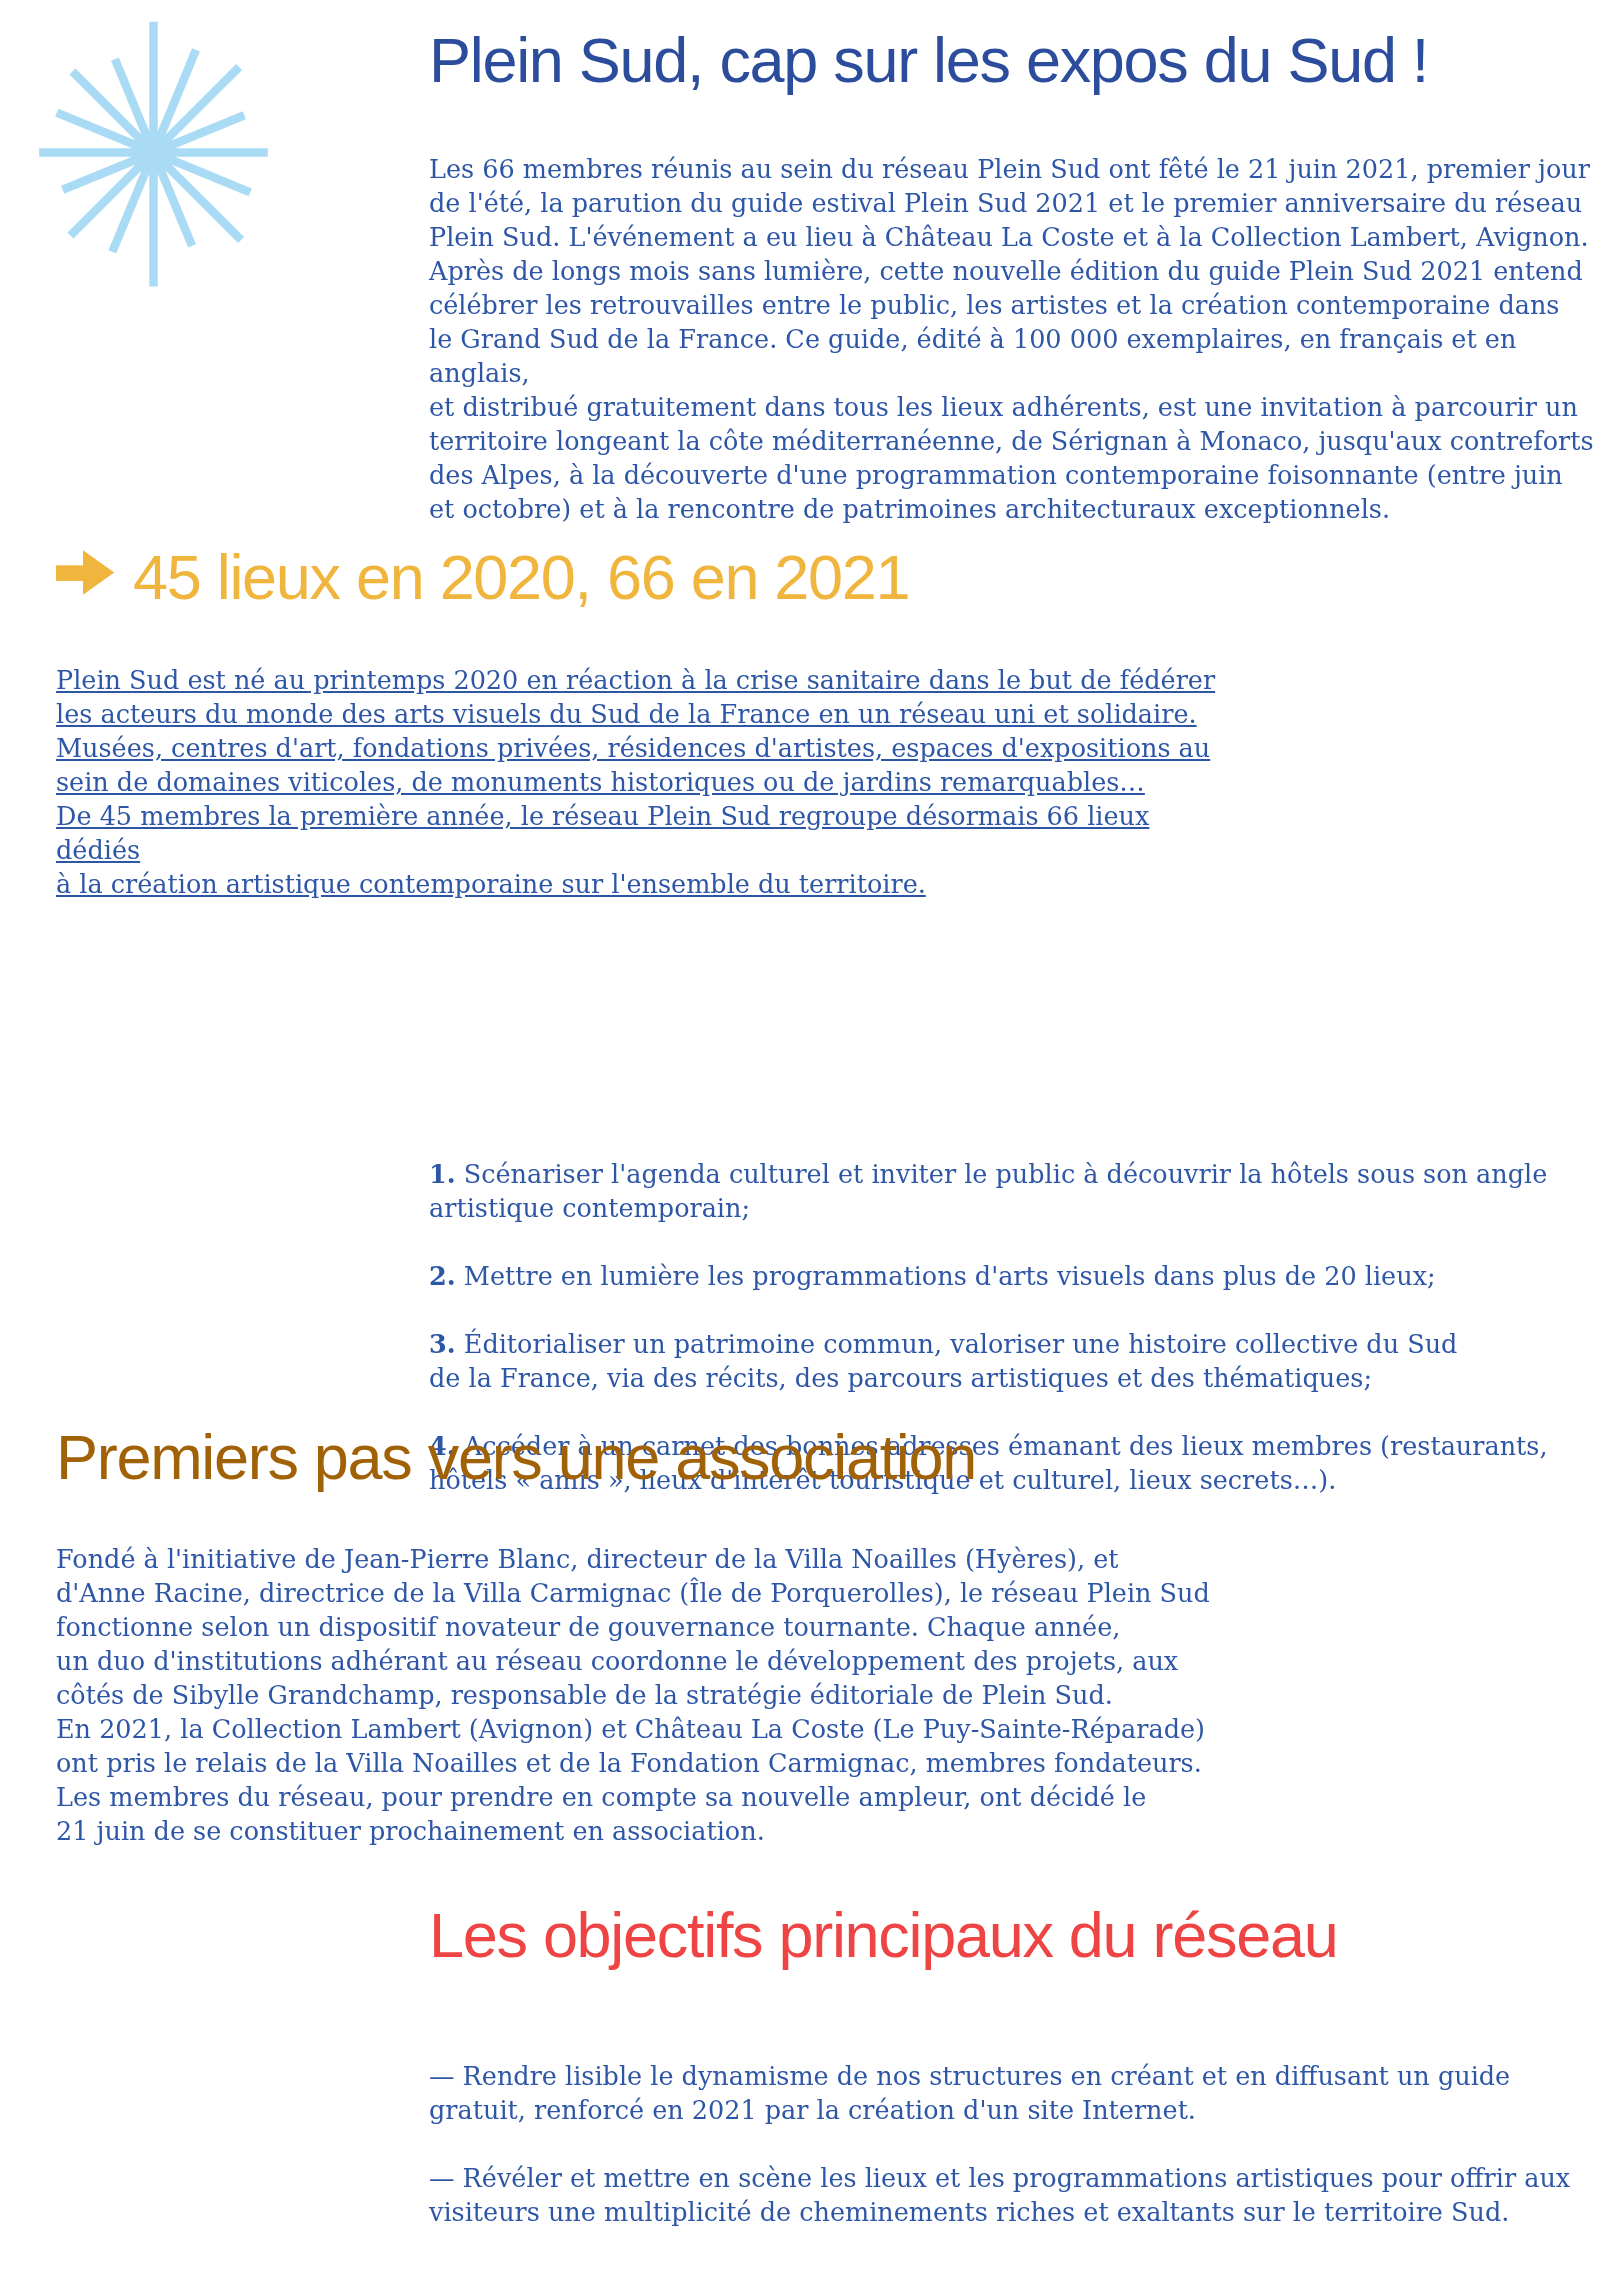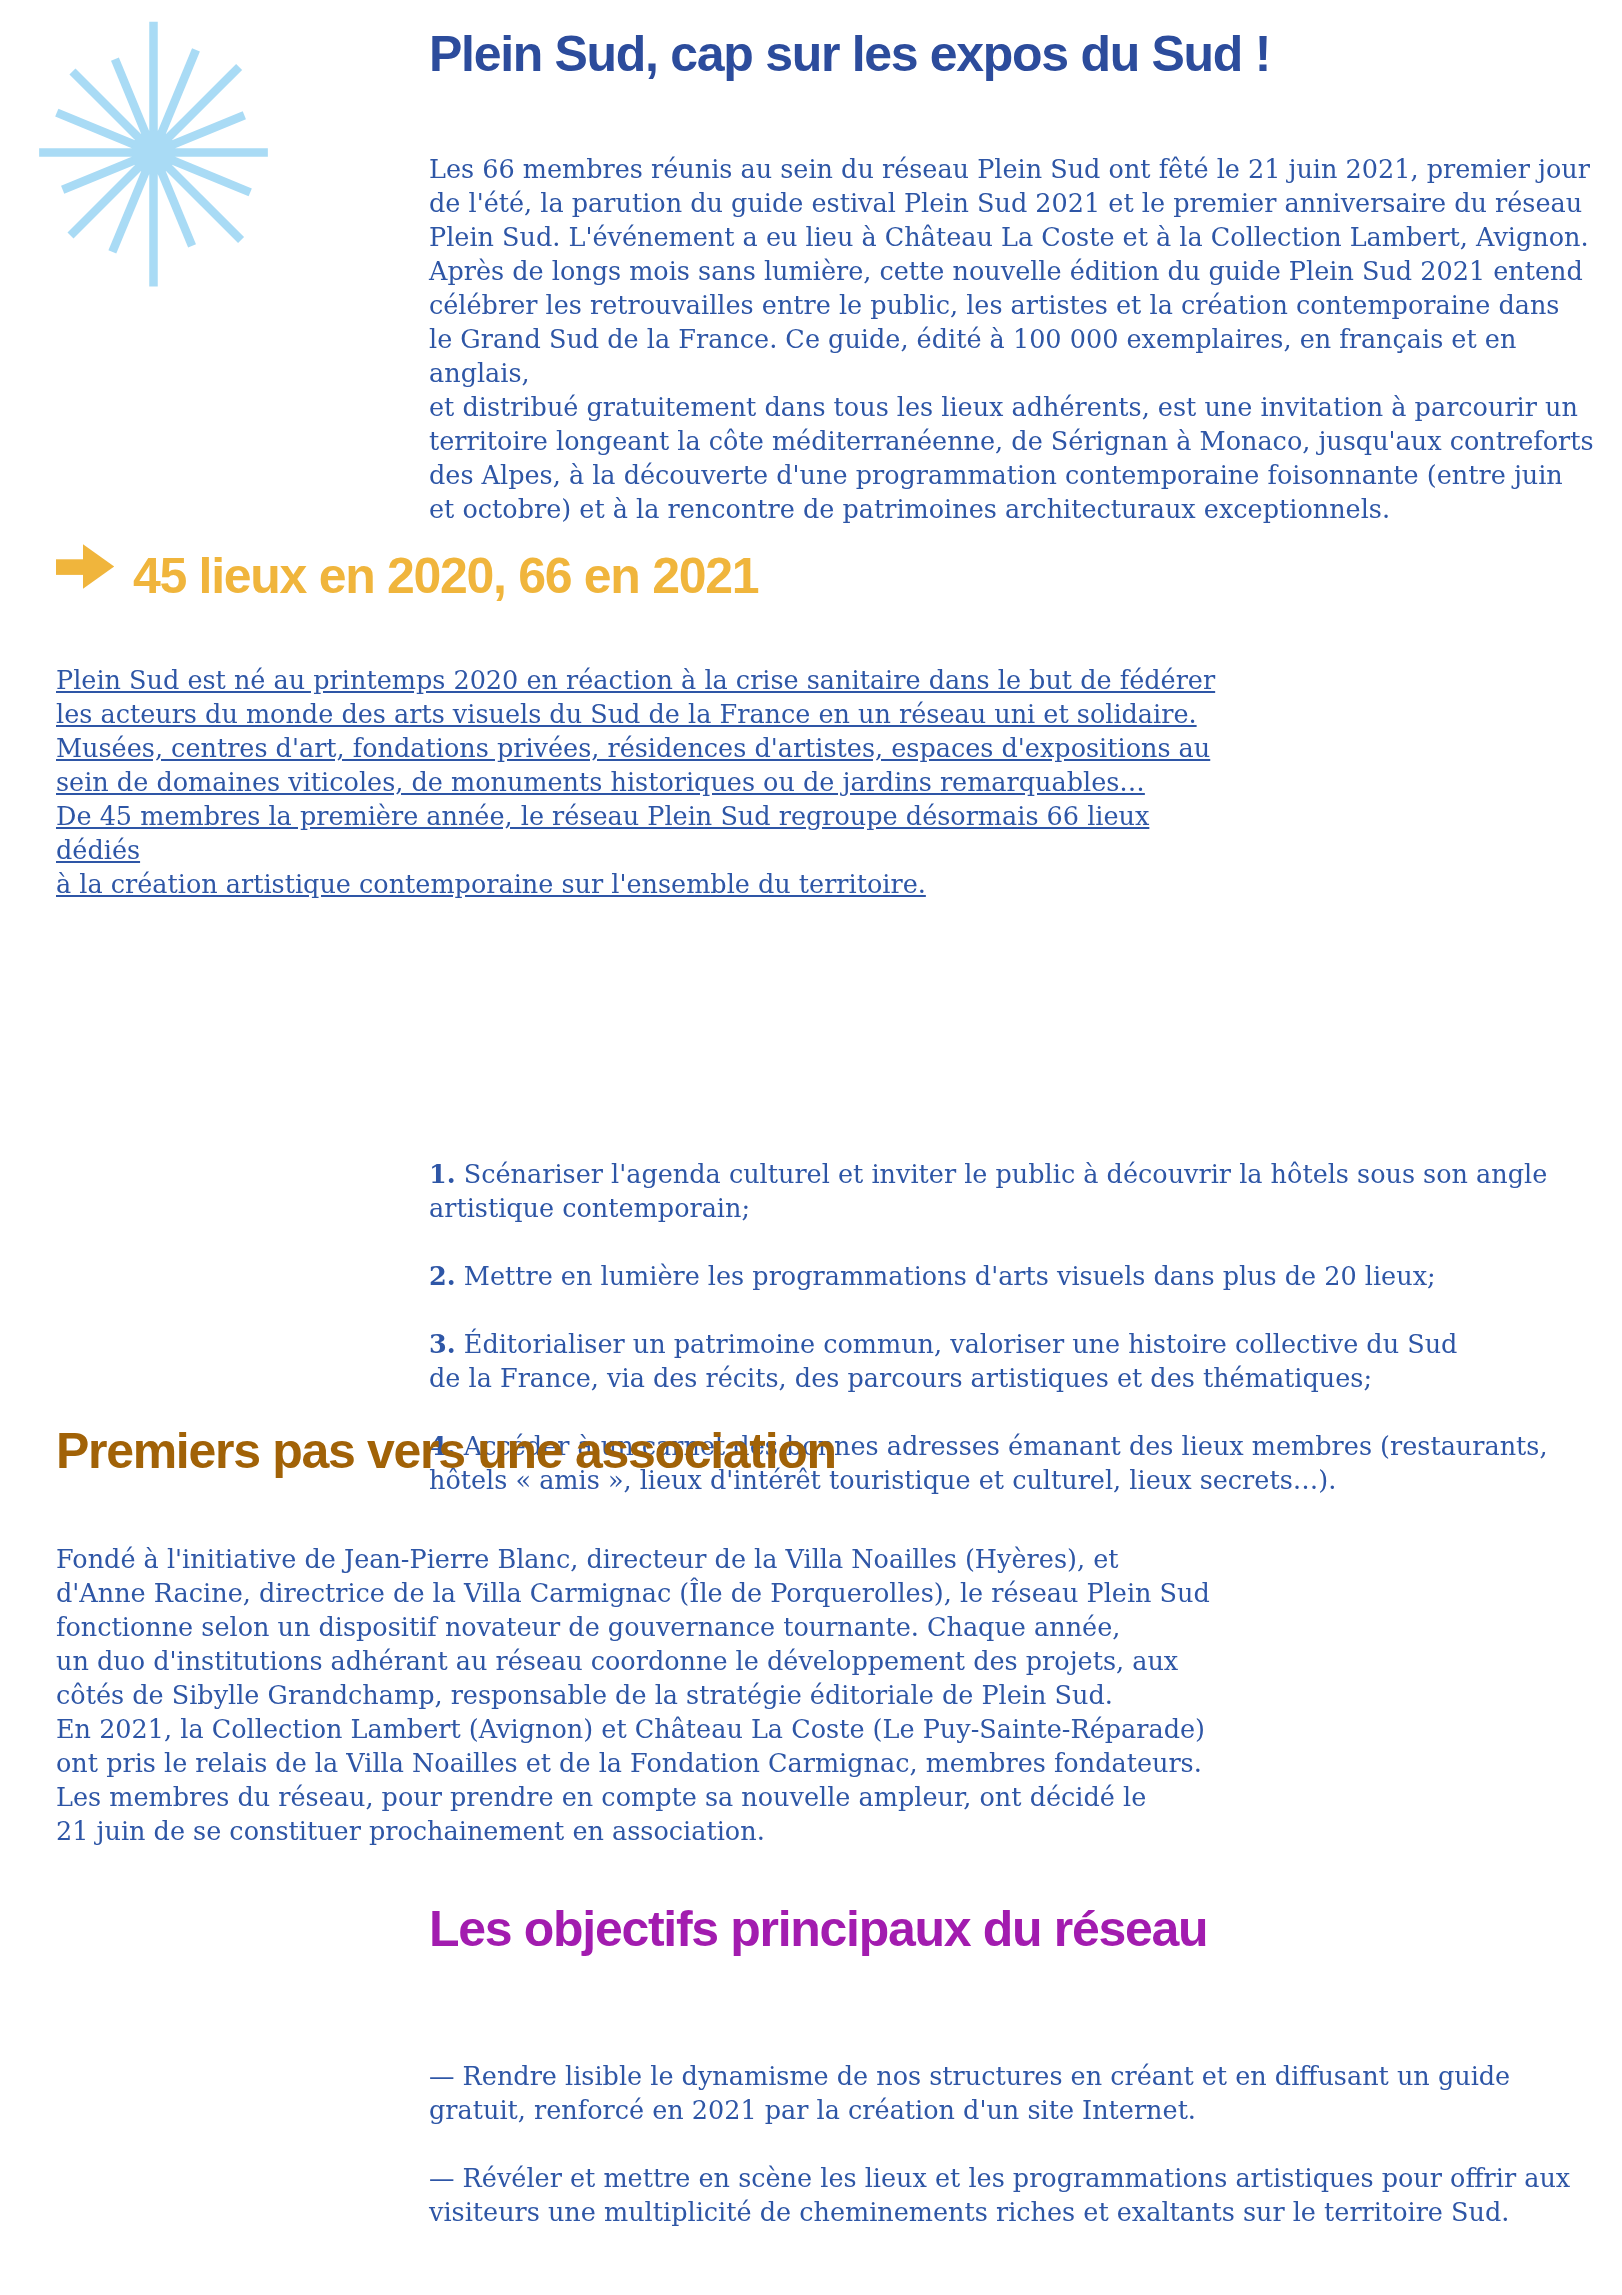--- a/index.html
+++ b/index.html
@@ -8,30 +8,30 @@
     width:1623px;
     height:2295px;
     background:#ffffff;
     overflow:hidden;
     font-family:"DejaVu Serif", serif;
   }
   .abs{position:absolute;}
   
   .h{
     font-family:"Liberation Sans", sans-serif;
-    font-weight:bold;
-    font-size:50px;
+    font-weight:normal;
+    font-size:63px;
     line-height:1.0;
     letter-spacing:-1.3px;
     white-space:nowrap;
   }
   .h-title{color:#2C4C9C;}
   .h-yellow{color:#F0B53C;}
   .h-medblue{color:#a16207;}
-  .h-lightblue{color:#a21caf;}
+  .h-lightblue{color:#ef4444;}
   .h-two-line{line-height:1.17;}
   .blue-part{color:#6FA0D6;}
   .sup{
     font-size:0.52em;
     position:relative;
     top:-0.68em;
     letter-spacing:-0.7px;
   }
   
   .body-text{

